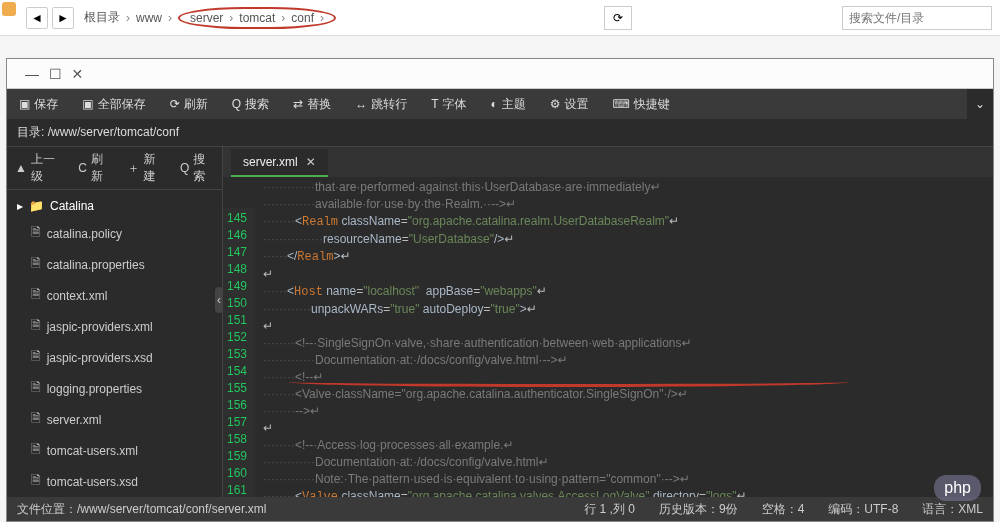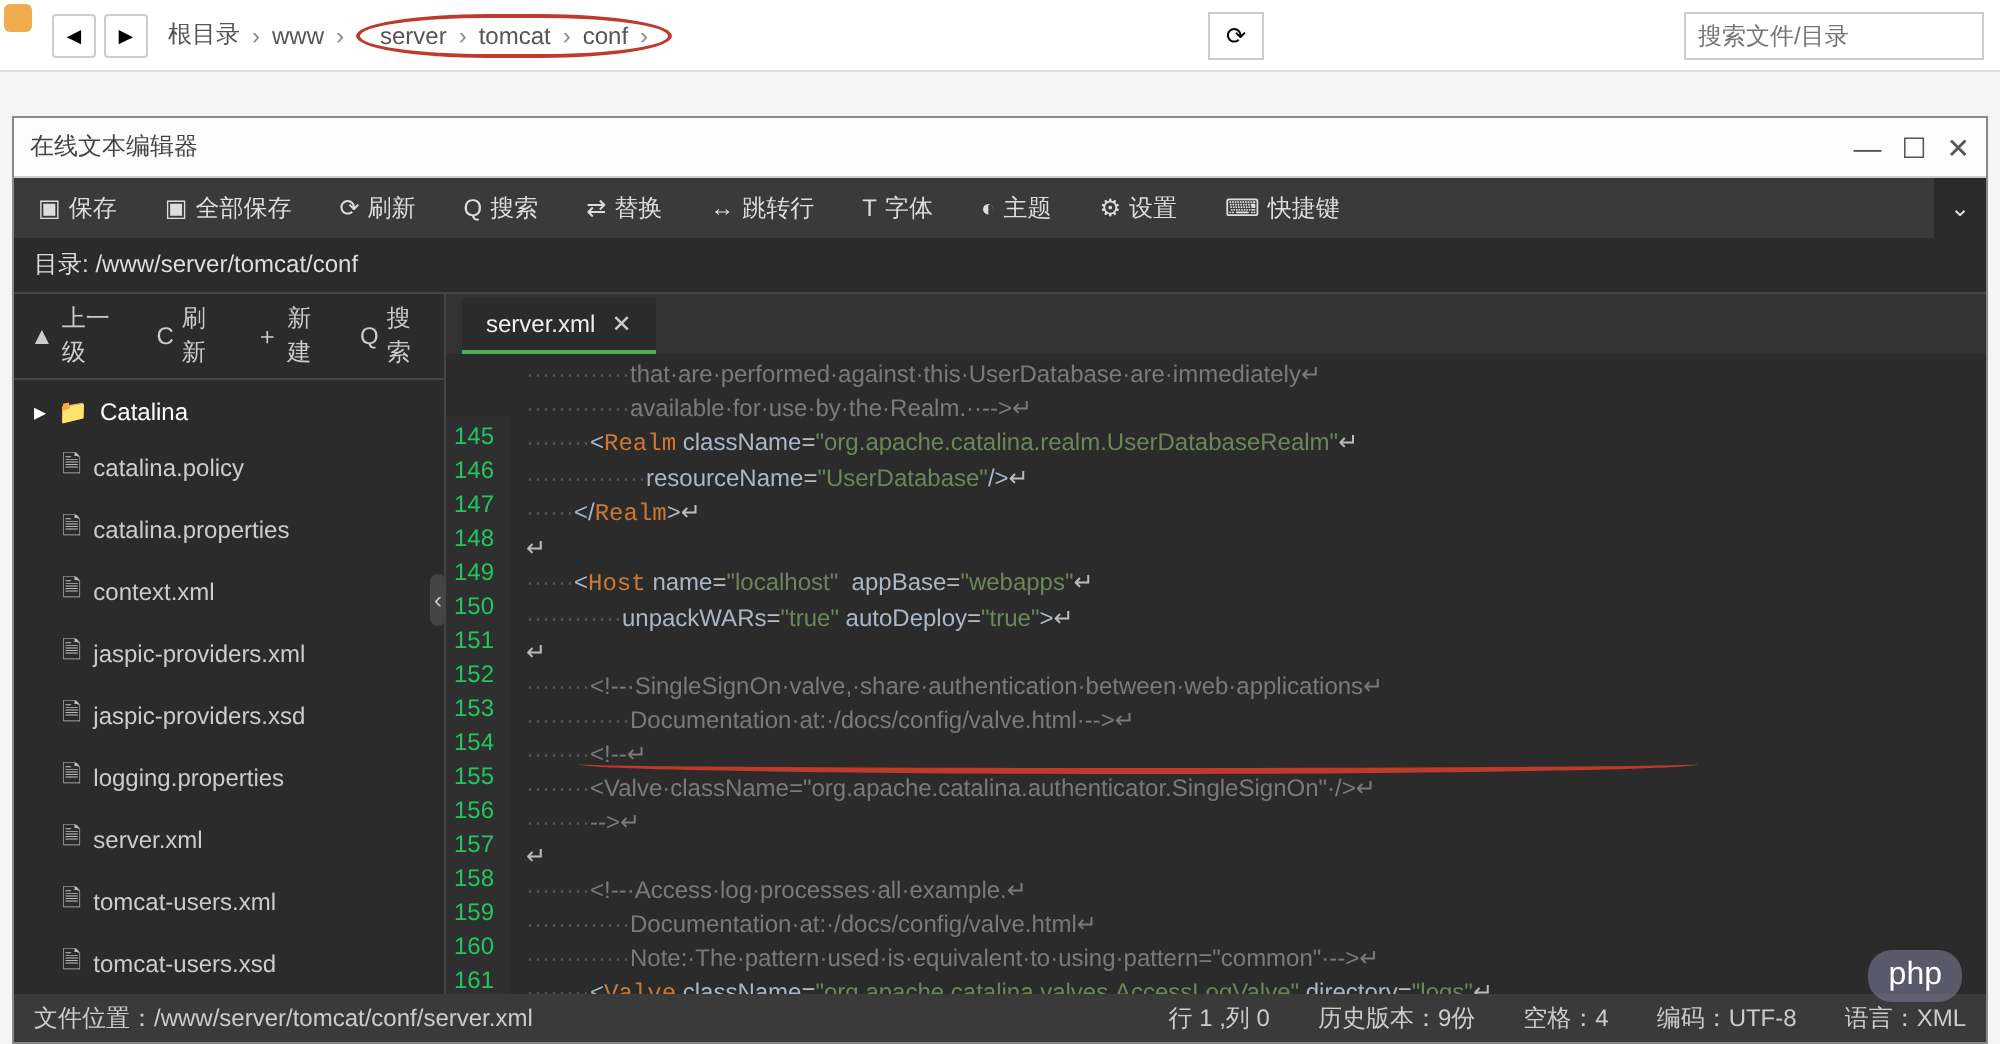--- a/index.html
+++ b/index.html
@@ -87,21 +87,20 @@
       <span class="sep">›</span>
     </span>
   </div>
   <div class="refresh-box">⟳</div>
   <div style="width:200px;"></div>
   <input class="search-box" placeholder="搜索文件/目录" style="">
 </div>
 
 <div class="editor-window">
   <div class="title-bar">
-    <span class="title">在线文本编辑器</span>
     <span class="win-btn">—</span>
     <span class="win-btn">☐</span>
     <span class="win-btn">✕</span>
   </div>
 
   <div class="toolbar">
     <div class="tool-btn">
         <span class="ico">▣</span>
         <span>保存</span>
       </div>

